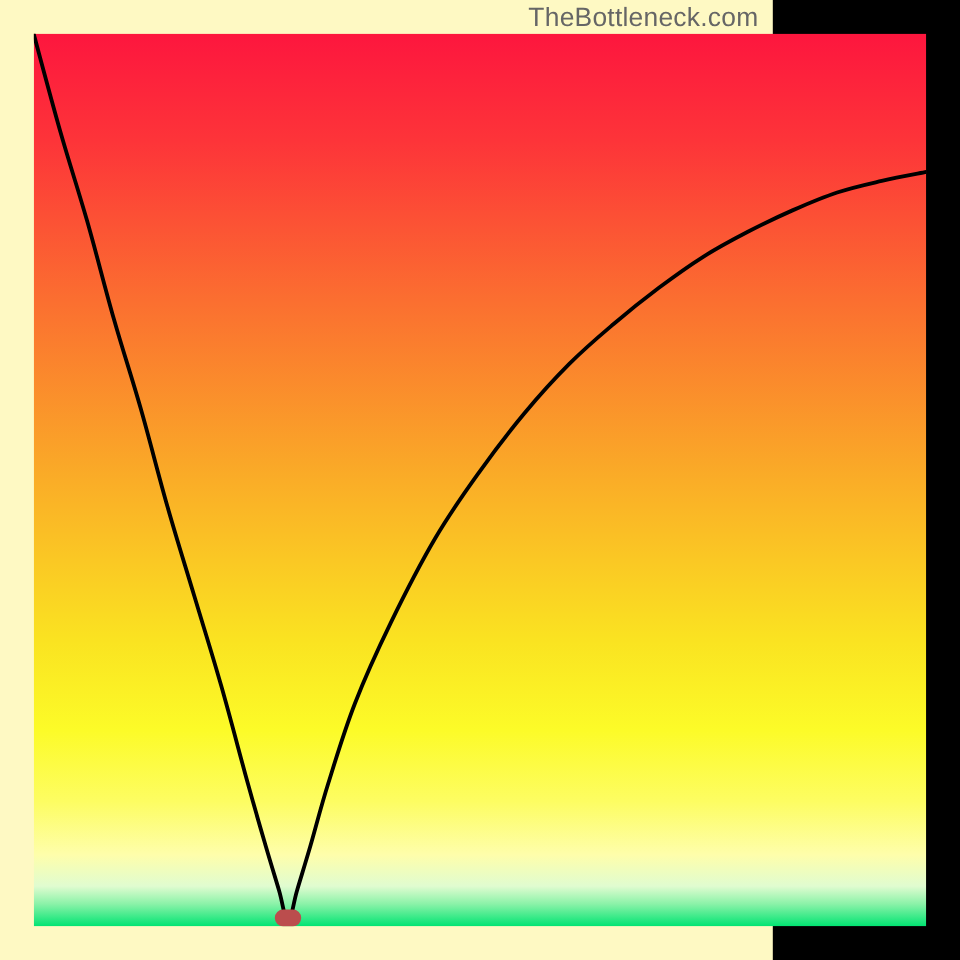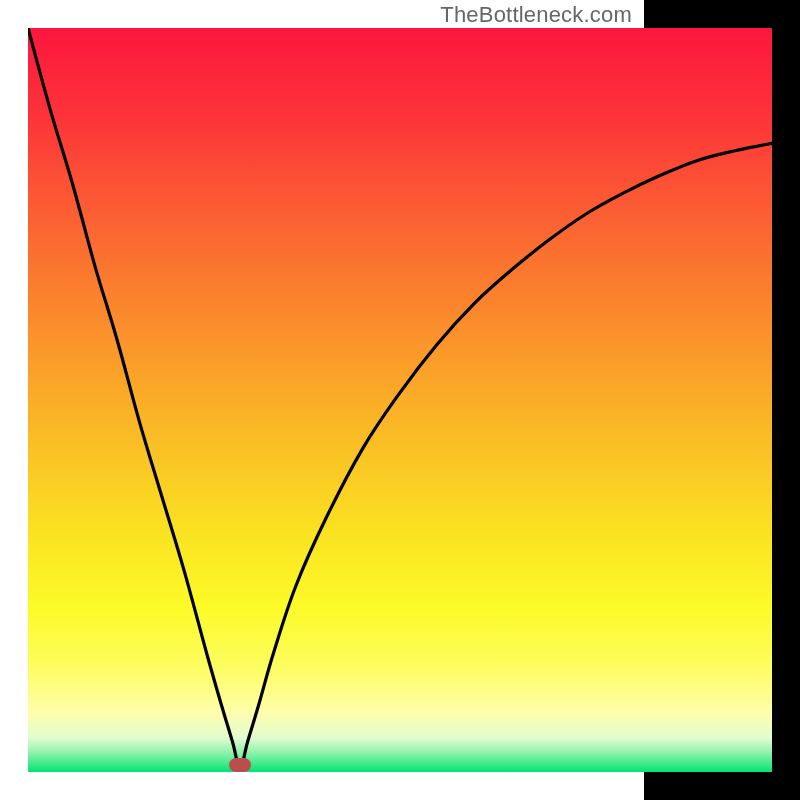--- a/index.html
+++ b/index.html
@@ -8,21 +8,21 @@
     width: 800px;
     height: 800px;
     background: #000;
     font-family: Arial, Helvetica, sans-serif;
     overflow: hidden;
   }
   .frame {
     position: relative;
     width: 644px;
     height: 800px;
-    background: #ffffff;
+    background: #fef9c3;
   }
   .plot-area {
     position: absolute;
     left: 28px;
     top: 28px;
     width: 744px;
     height: 744px;
     overflow: hidden;
   }
   .plot-area svg {

